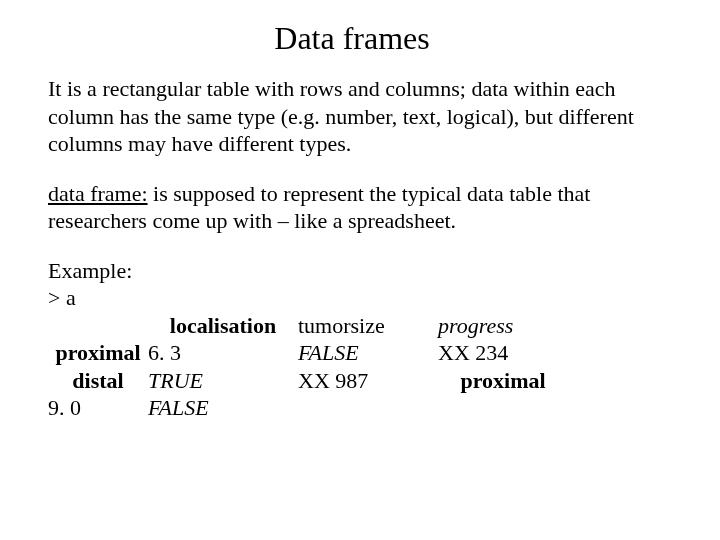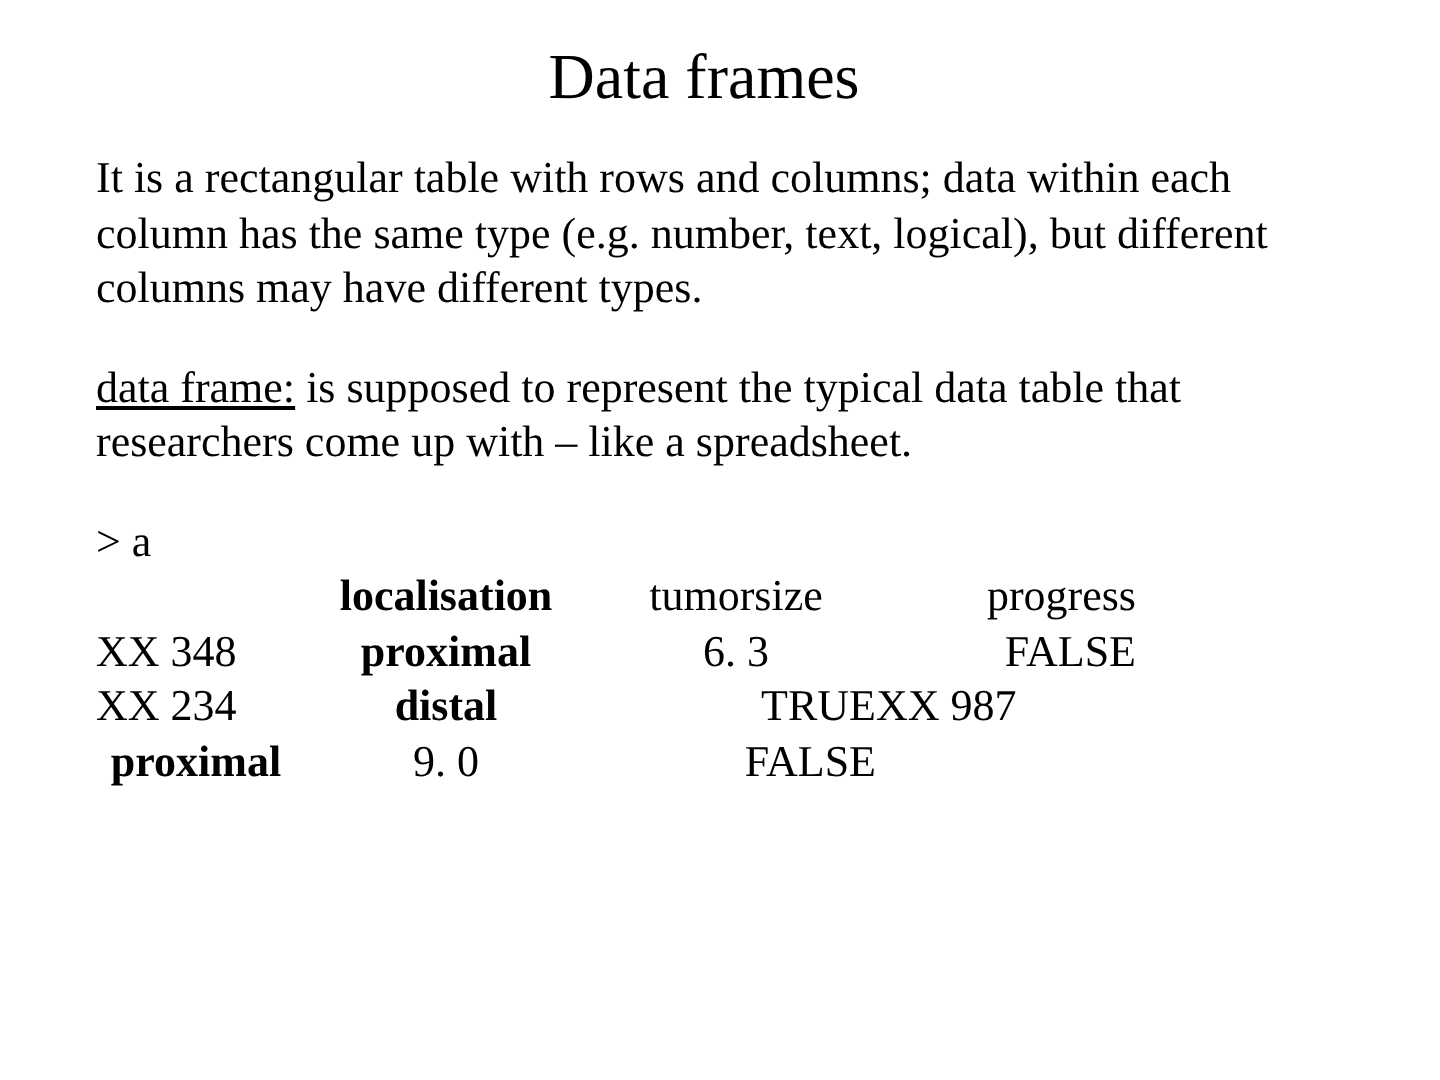--- a/index.html
+++ b/index.html
@@ -35,46 +35,46 @@
     line-height: 1.25;
   }
   .tbl {
     display: grid;
     grid-template-columns: 100px 150px 140px 130px;
     font-size: 22px;
     line-height: 1.25;
   }
   .c1 { text-align: left; }
   .c2 { text-align: center; font-weight: bold; }
-  .c3 { text-align: center; }
-  .c4 { text-align: right; }
+  .c3 { text-align: left; }
+  .c4 { text-align: left; font-style: italic; }
 </style>
 </head>
 <body>
 
 <div class="slide">
 
   <h1 class="title">Data frames</h1>
 
   <p class="para">It is a rectangular table with rows and columns; data within each column has the same type (e.g. number, text, logical), but different columns may have different types.</p>
 
   <p class="para">
     <span class="term">data frame:</span><span> is supposed to represent the typical data table that researchers come up with – like a spreadsheet.</span>
   </p>
 
   <div class="example-block">
+    <div>Example:</div>
     <div>&gt; a</div>
 
     <div class="tbl">
       <div class="c1"></div>
       <div class="c2">localisation</div>
       <div class="c3">tumorsize</div>
       <div class="c4">progress</div>
 
-      <div class="c1">XX 348</div>
       <div class="c2">proximal</div>
       <div class="c3">6. 3</div>
       <div class="c4">FALSE</div>
 
       <div class="c1">XX 234</div>
       <div class="c2">distal</div>
       <div class="c4">TRUE</div>
 
       <div class="c1">XX 987</div>
       <div class="c2">proximal</div>

